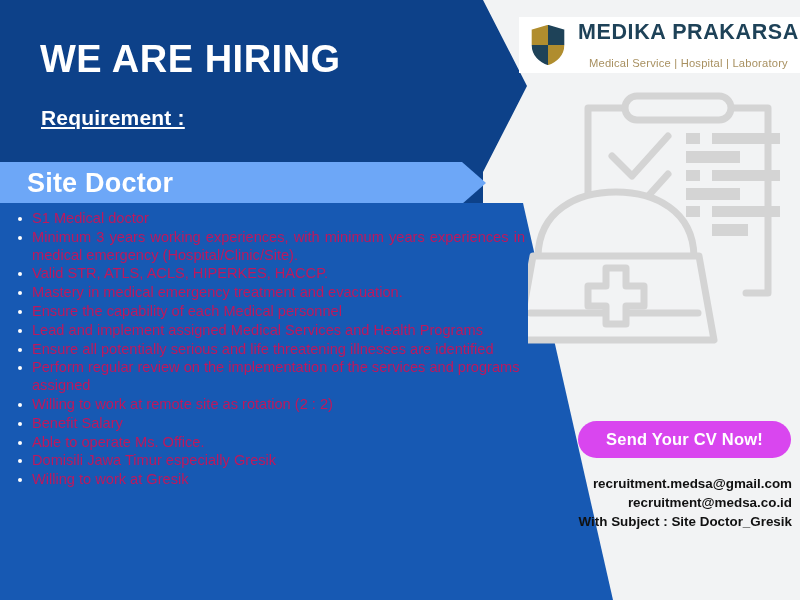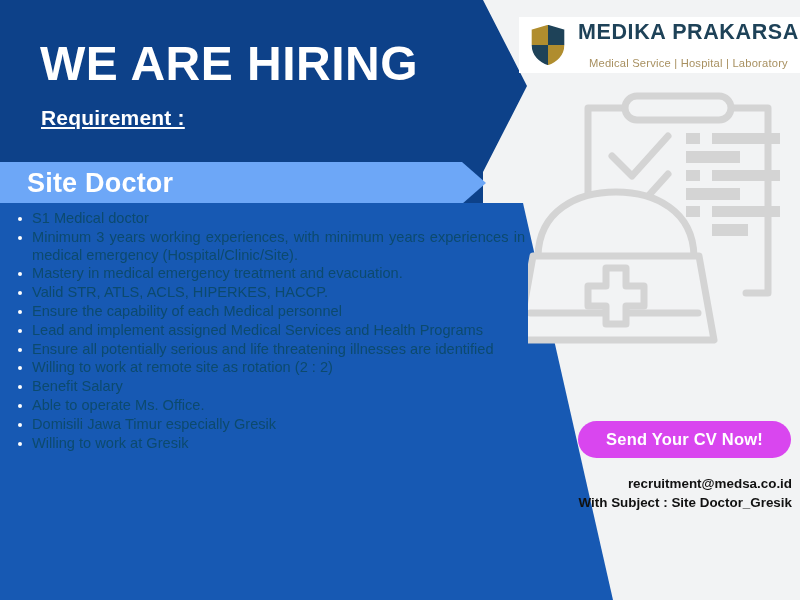--- a/index.html
+++ b/index.html
@@ -21,39 +21,39 @@
     clip-path:polygon(0 0, 462px 0, 486px 21px, 462px 42px, 0 42px);
   }
   .body-panel{
     left:0;top:203px;width:640px;height:397px;background:#1759b3;
     clip-path:polygon(0 0, 523px 0, 613px 397px, 0 397px);
   }
 
   
   .title{
     position:absolute;left:40px;top:40px;
-    font-size:48px;font-weight:bold;color:#ffffff;
+    font-size:38px;font-weight:bold;color:#ffffff;
     letter-spacing:0.5px;line-height:1;
   }
   .subtitle{
     position:absolute;left:41px;top:106px;
     font-size:21px;font-weight:bold;color:#ffffff;letter-spacing:0.2px;text-decoration:underline;
   }
   .role{
     position:absolute;left:27px;top:168px;
     font-size:27px;font-weight:bold;color:#ffffff;letter-spacing:0.2px;
   }
 
   
   .reqs{
     position:absolute;left:10px;top:210px;width:515px;
     margin:0;padding:0;list-style:none;
   }
   .reqs li{
-    position:relative;color:#0c4a6e;font-size:14.6px;line-height:1.22;
+    position:relative;color:#be185d;font-size:14.6px;line-height:1.22;
     padding-left:22px;margin-bottom:1px;text-align:justify;
   }
   .reqs li.nojust{text-align:left;}
   .reqs li::before{
     content:"";position:absolute;left:8px;top:7px;
     width:4px;height:4px;border-radius:50%;background:#ffffff;
   }
 
   
   .logo-card{
@@ -95,25 +95,26 @@
   <div class="shape lightbar"></div>
   <div class="shape body-panel"></div>
 
   <div class="title">WE ARE HIRING</div>
   <div class="subtitle">Requirement :</div>
   <div class="role">Site Doctor</div>
 
   <ul class="reqs">
     <li class="nojust">S1 Medical doctor</li>
     <li>Minimum 3 years working experiences, with minimum years experiences in medical emergency (Hospital/Clinic/Site).</li>
+    <li class="nojust">Valid STR, ATLS, ACLS, HIPERKES, HACCP.</li>
     <li class="nojust">Mastery in medical emergency treatment and evacuation.</li>
-    <li class="nojust">Valid STR, ATLS, ACLS, HIPERKES, HACCP.</li>
     <li class="nojust">Ensure the capability of each Medical personnel</li>
     <li class="nojust">Lead and implement assigned Medical Services and Health Programs</li>
     <li class="nojust">Ensure all potentially serious and life threatening illnesses are identified</li>
+    <li class="nojust">Perform regular review on the implementation of the services and programs assigned</li>
     <li class="nojust">Willing to work at remote site as rotation (2 : 2)</li>
     <li class="nojust">Benefit Salary</li>
     <li class="nojust">Able to operate  Ms. Office.</li>
     <li class="nojust">Domisili Jawa Timur especially Gresik</li>
     <li class="nojust">Willing to work at Gresik</li>
   </ul>
 
   <div class="logo-card">
     <svg class="logo-shield" viewBox="0 0 38 44">
       <defs>
@@ -165,17 +166,18 @@
     </g>
     <g fill="none" stroke="#d4d4d4" stroke-width="7" stroke-linejoin="round" stroke-linecap="round">
       <path d="M2 225 H170"></path>
 
       <path d="M78 180 H98 V198 H116 V218 H98 V236 H78 V218 H60 V198 H78 Z" fill="#f2f3f4"></path>
     </g>
   </svg>
 
   <div class="cta">Send Your CV Now!</div>
   <div class="contacts">
+    <div>recruitment.medsa@gmail.com</div>
     <div>recruitment@medsa.co.id</div>
     <div>With Subject : Site Doctor_Gresik</div>
   </div>
 
 </div>
 
 </body></html>

